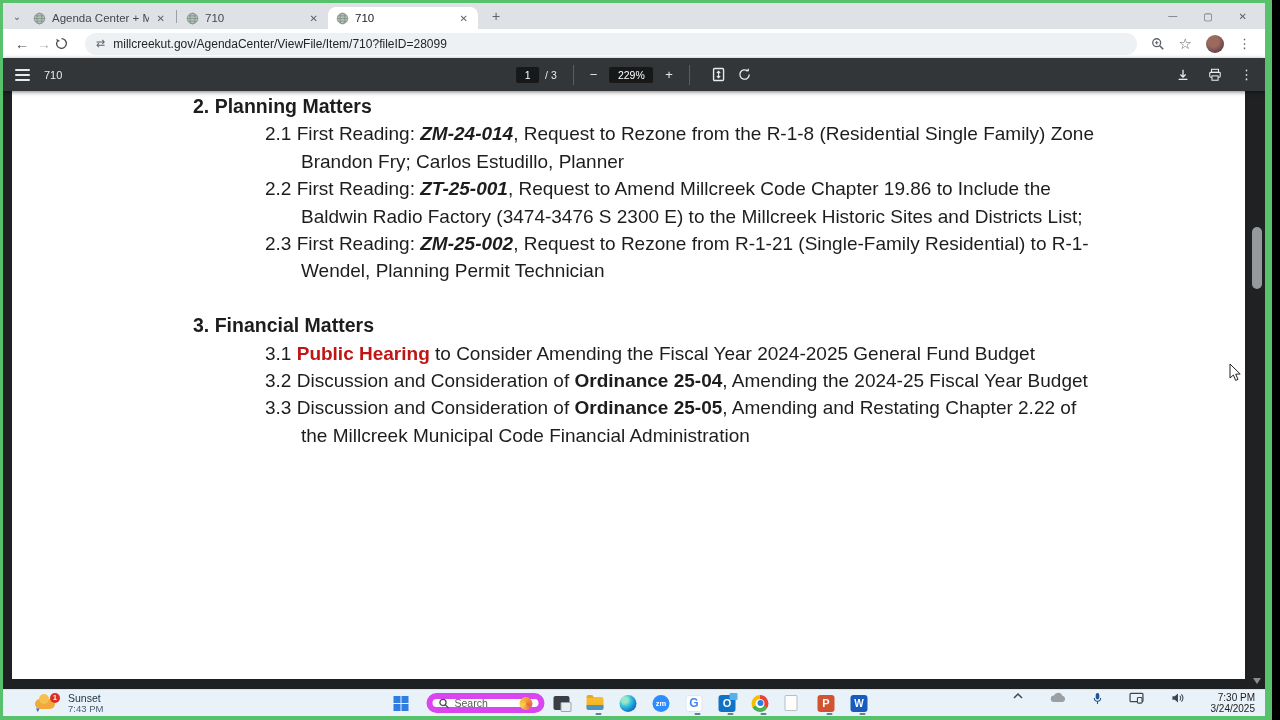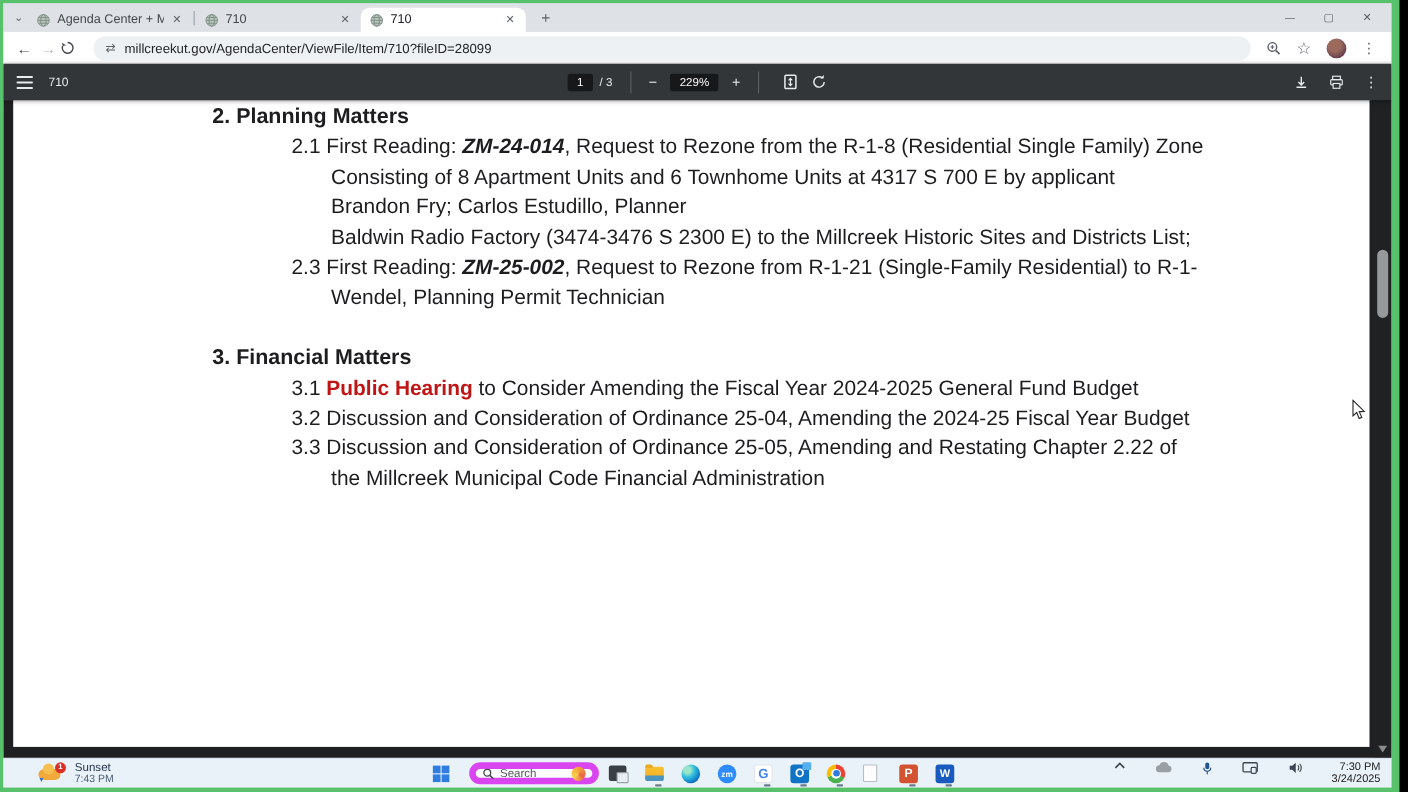--- a/index.html
+++ b/index.html
@@ -58,21 +58,21 @@
 
   
   .pdfarea { flex:1; position:relative; background:#1f2022; overflow:hidden; }
   .pdfpage { position:absolute; left:9px; top:0; width:1233px; bottom:10px; background:#fff; }
   .doc { position:absolute; left:181px; top:2px; font-size:19px; line-height:27.4px; color:#1d1d1f; }
   .doc-line { white-space:nowrap; height:27.4px; }
   .doc-heading { font-weight:bold; font-size:19.5px; }
   .ind0 { padding-left:72px; }
   .ind1 { padding-left:108px; }
   .seg-bi { font-weight:bold; font-style:italic; }
-  .seg-b  { font-weight:normal; }
+  .seg-b  { font-weight:bold; }
   .seg-rb { font-weight:bold; color:#c01515; }
 
   .vscroll { position:absolute; right:0; top:0; bottom:0; width:17px; background:#202123; }
   .vthumb { position:absolute; right:3px; top:136px; width:10px; height:62px; border-radius:5px; background:#96999b; }
   .scroll-down-arrow { position:absolute; right:4px; bottom:5px; width:0; height:0;
                        border-left:4px solid transparent; border-right:4px solid transparent;
                        border-top:6px solid #8a8d90; }
   .cursor { position:absolute; left:1226px; top:272px; z-index:5; }
 
   
@@ -253,22 +253,22 @@
       </span>
       <span class="vdots">⋮</span>
     </div>
   </div>
 
   <div class="pdfarea">
     <div class="pdfpage">
       <div class="doc" id="doc">
           <div class="doc-line doc-heading">2. Planning Matters</div>
           <div class="doc-line ind0"><span>2.1 First Reading: </span><span class="seg-bi">ZM-24-014</span><span>, Request to Rezone from the R-1-8 (Residential Single Family) Zone</span></div>
-          <div class="doc-line ind1"><span>Consisting of 8 Apartment Units and 6 Townhome Units at 4317 S 700 E by applicant</span></div>
           <div class="doc-line ind1"><span>Brandon Fry; Carlos Estudillo, Planner</span></div>
+          <div class="doc-line ind0"><span>2.2 First Reading: </span><span class="seg-bi">ZT-25-001</span><span>, Request to Amend Millcreek Code Chapter 19.86 to Include the</span></div>
           <div class="doc-line ind1"><span>Baldwin Radio Factory (3474-3476 S 2300 E) to the Millcreek Historic Sites and Districts List;</span></div>
           <div class="doc-line ind0"><span>2.3 First Reading: </span><span class="seg-bi">ZM-25-002</span><span>, Request to Rezone from R-1-21 (Single-Family Residential) to R-1-</span></div>
           <div class="doc-line ind1"><span>Wendel, Planning Permit Technician</span></div>
           <div class="doc-line"></div>
           <div class="doc-line doc-heading">3. Financial Matters</div>
           <div class="doc-line ind0"><span>3.1 </span><span class="seg-rb">Public Hearing</span><span> to Consider Amending the Fiscal Year 2024-2025 General Fund Budget</span></div>
           <div class="doc-line ind0"><span>3.2 Discussion and Consideration of </span><span class="seg-b">Ordinance 25-04</span><span>, Amending the 2024-25 Fiscal Year Budget</span></div>
           <div class="doc-line ind0"><span>3.3 Discussion and Consideration of </span><span class="seg-b">Ordinance 25-05</span><span>, Amending and Restating Chapter 2.22 of</span></div>
           <div class="doc-line ind1"><span>the Millcreek Municipal Code Financial Administration</span></div>
         </div>

